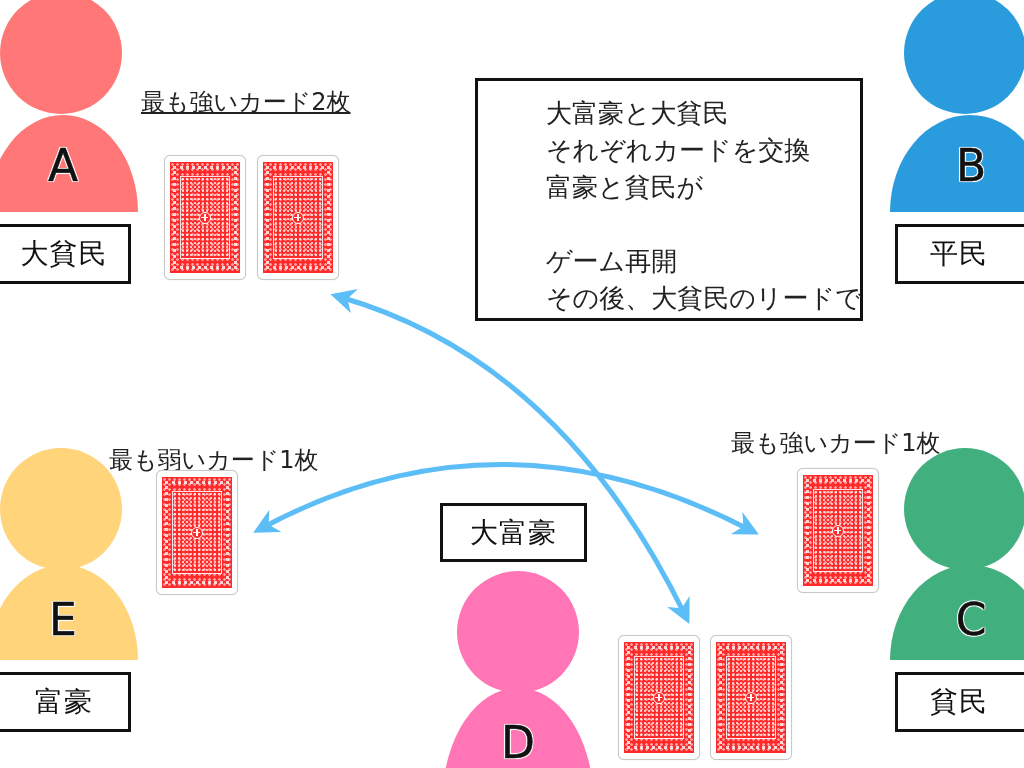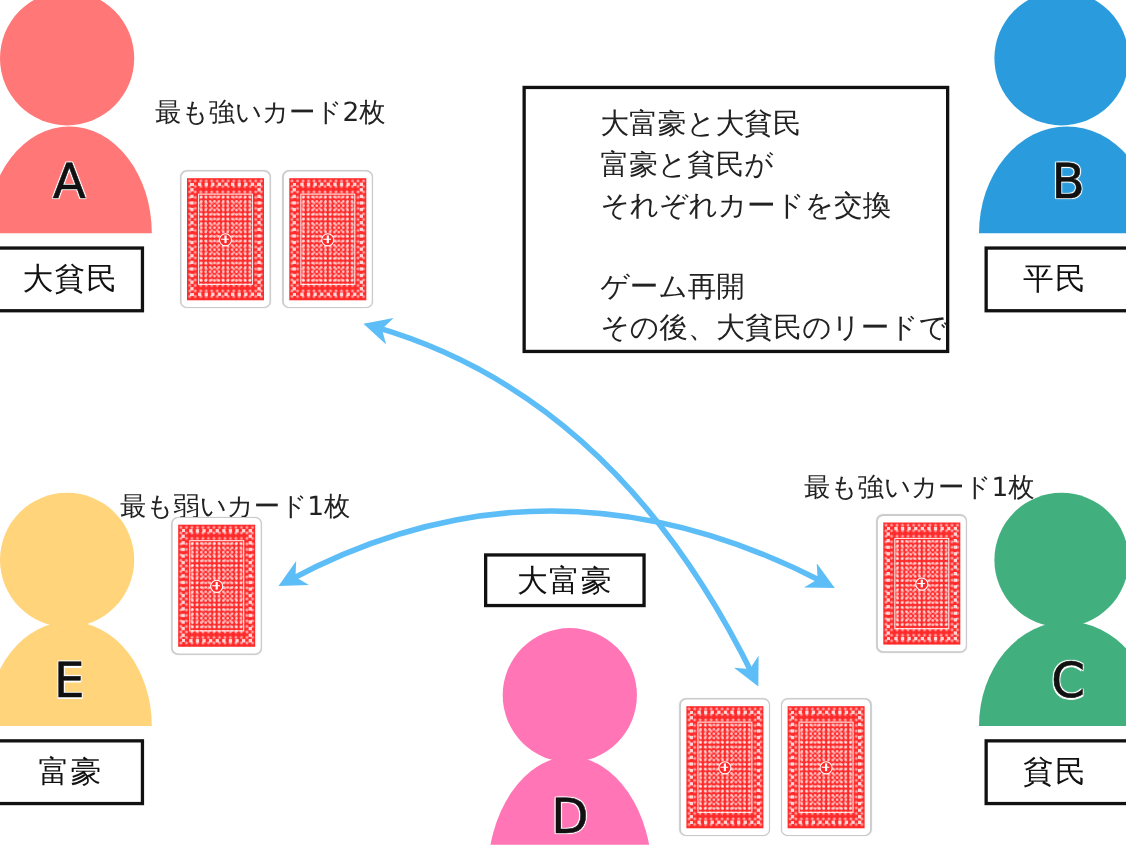--- a/index.html
+++ b/index.html
@@ -80,21 +80,21 @@
   <path d="M340,297 Q560,360 685,615" fill="none" stroke="#5DBDF7" stroke-width="5" marker-start="url(#ah)" marker-end="url(#ah)"></path>
   <path d="M262,528 Q500,400 750,530" fill="none" stroke="#5DBDF7" stroke-width="5" marker-start="url(#ah)" marker-end="url(#ah)"></path>
 </svg>
 
 <div class="player" style="left:-12px;top:-8px;width:150px;height:220px;">
   <div class="head" style="left:12px;top:0;width:122px;height:122px;background:#FF7777;"></div>
   <div class="body" style="left:0;top:123px;width:150px;height:97px;background:#FF7777;"></div>
   <div class="letter" style="top:148px;">A</div>
 </div>
 <div class="rank-box" style="left:-3px;top:224px;width:134px;height:60px;">大貧民</div>
-<div class="caption" style="left:141px;top:86px;">最も強いカード2枚</div>
+<div class="caption" style="left:141px;top:86px;text-decoration:underline;">最も強いカード2枚</div>
 <div class="card" style="left:164px;top:155px;">
     <div class="back"></div>
     <div class="frame"></div>
     <div class="inner"></div>
     <div class="emblem"></div>
   </div>
 <div class="card" style="left:257px;top:155px;">
     <div class="back"></div>
     <div class="frame"></div>
     <div class="inner"></div>
@@ -103,42 +103,42 @@
 
 <div class="player" style="left:890px;top:-8px;width:150px;height:220px;">
   <div class="head" style="left:14px;top:0;width:122px;height:122px;background:#2A9CDE;"></div>
   <div class="body" style="left:0;top:123px;width:160px;height:97px;background:#2A9CDE;"></div>
   <div class="letter" style="top:148px;left:6px;">B</div>
 </div>
 <div class="rank-box" style="left:895px;top:224px;width:140px;height:60px;padding-right:12px;">平民</div>
 
 <div class="info-box">
   <div class="line">大富豪と大貧民</div>
+  <div class="line">それぞれカードを交換</div>
   <div class="line">富豪と貧民が</div>
-  <div class="line">それぞれカードを交換</div>
   <div class="line"></div>
   <div class="line">ゲーム再開</div>
   <div class="line">その後、大貧民のリードで</div>
 </div>
 
 <div class="player" style="left:-12px;top:448px;width:150px;height:212px;">
   <div class="head" style="left:12px;top:0;width:122px;height:122px;background:#FFD47A;"></div>
   <div class="body" style="left:0;top:117px;width:150px;height:95px;background:#FFD47A;"></div>
   <div class="letter" style="top:146px;">E</div>
 </div>
 <div class="rank-box" style="left:-3px;top:672px;width:134px;height:60px;">富豪</div>
 <div class="caption" style="left:109px;top:421px;margin-top:23px;">最も弱いカード1枚</div>
 <div class="card" style="left:156px;top:470px;">
     <div class="back"></div>
     <div class="frame"></div>
     <div class="inner"></div>
     <div class="emblem"></div>
   </div>
 
-<div class="rank-box" style="left:440px;top:503px;width:147px;height:49px;">大富豪</div>
+<div class="rank-box" style="left:440px;top:503px;width:147px;height:59px;">大富豪</div>
 <div class="player" style="left:443px;top:571px;width:150px;height:220px;">
   <div class="head" style="left:14px;top:0;width:122px;height:122px;background:#FF75B5;"></div>
   <div class="body" style="left:0;top:117px;width:150px;height:110px;background:#FF75B5;"></div>
   <div class="letter" style="top:146px;">D</div>
 </div>
 <div class="card" style="left:618px;top:635px;">
     <div class="back"></div>
     <div class="frame"></div>
     <div class="inner"></div>
     <div class="emblem"></div>

